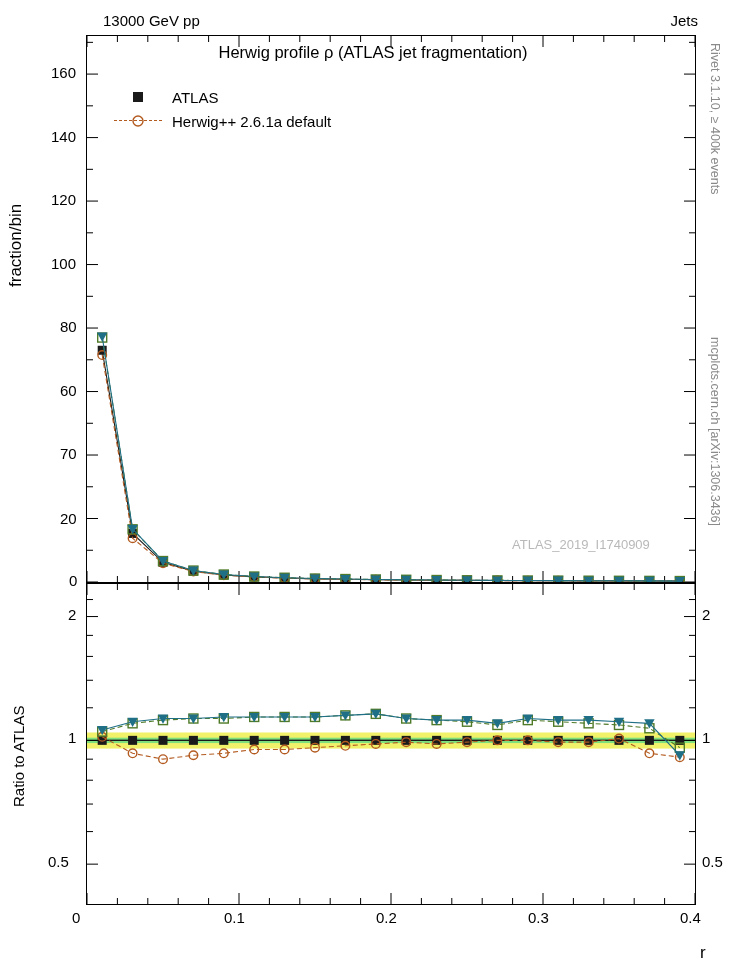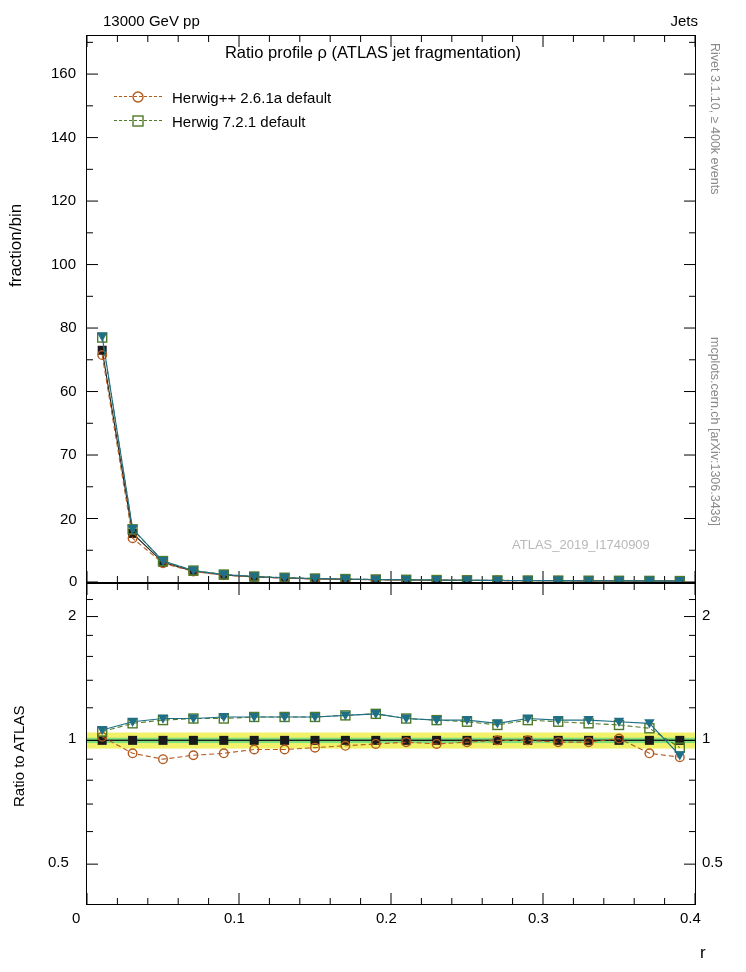--- a/index.html
+++ b/index.html
@@ -135,21 +135,21 @@
   <div class="hdr-left">13000 GeV pp</div>
   <div class="hdr-right">Jets</div>
 
   <div class="vcap" style="left:722px; top:36px;">Rivet 3.1.10,  ≥ 400k events</div>
   <div class="vcap" style="left:722px; top:330px;">mcplots.cern.ch [arXiv:1306.3436]</div>
 
   <div class="ylabel-main">fraction/bin</div>
   <div class="ylabel-ratio">Ratio to ATLAS</div>
   <div class="xlabel">r</div>
 
-  <div class="title-main">Ratio profile  ρ (ATLAS jet fragmentation)</div>
+  <div class="title-main">Herwig profile  ρ (ATLAS jet fragmentation)</div>
 
   <div class="frame" id="main-frame">
     <svg class="plotarea" id="main-svg" width="608" height="546" viewBox="0 0 608 546">
         <line x1="0" y1="546" x2="0" y2="535" stroke="#000" stroke-width="1"></line>
         <line x1="0" y1="0" x2="0" y2="11" stroke="#000" stroke-width="1"></line>
         <line x1="152" y1="546" x2="152" y2="535" stroke="#000" stroke-width="1"></line>
         <line x1="152" y1="0" x2="152" y2="11" stroke="#000" stroke-width="1"></line>
         <line x1="304" y1="546" x2="304" y2="535" stroke="#000" stroke-width="1"></line>
         <line x1="304" y1="0" x2="304" y2="11" stroke="#000" stroke-width="1"></line>
         <line x1="455.99999999999994" y1="546" x2="455.99999999999994" y2="535" stroke="#000" stroke-width="1"></line>
@@ -483,39 +483,38 @@
           <polygon points="587.5999999999999,167.24626161230057 598,167.24626161230057 592.8,176.44626161230056" fill="#1f6f86"></polygon>
         </g>
       </svg>
   </div>
 
   <div class="watermark" style="left:512px; top:530px;">ATLAS_2019_I1740909</div>
 
   <div class="legend">
     <div class="legend-row">
       <span class="legend-key">
+        <span class="key-marker">
+          <svg width="11" height="11">
+              <rect x="0.5" y="0.5" width="10" height="10" fill="#1a1a1a"></rect>
+            </svg>
+        </span>
+      </span>
+      <span class="legend-label">ATLAS</span>
+    </div>
+    <div class="legend-row">
+      <span class="legend-key">
         <span class="key-line" style="border-top-color:#b35a1f;"></span>
         <span class="key-marker">
           <svg width="13" height="13">
               <circle cx="6.5" cy="6.5" r="5" fill="none" stroke="#b35a1f" stroke-width="1.4"></circle>
             </svg>
         </span>
       </span>
       <span class="legend-label">Herwig++ 2.6.1a default</span>
-    </div>
-    <div class="legend-row">
-      <span class="legend-key">
-        <span class="key-line" style="border-top-color:#4f7a28;"></span>
-        <span class="key-marker">
-          <svg width="13" height="13">
-              <rect x="1.5" y="1.5" width="10" height="10" fill="none" stroke="#4f7a28" stroke-width="1.4"></rect>
-            </svg>
-        </span>
-      </span>
-      <span class="legend-label">Herwig 7.2.1 default</span>
     </div>
   </div>
 
   <div id="ticks-layer">
       <div class="tick-label" style="left: 72px; top: 902px;">0</div>
       <div class="tick-label" style="left: 224px; top: 902px;">0.1</div>
       <div class="tick-label" style="left: 376px; top: 902px;">0.2</div>
       <div class="tick-label" style="left: 528px; top: 902px;">0.3</div>
       <div class="tick-label" style="left: 680px; top: 902px;">0.4</div>
       <div class="tick-label" style="left: 69px; top: 565px;">0</div>

